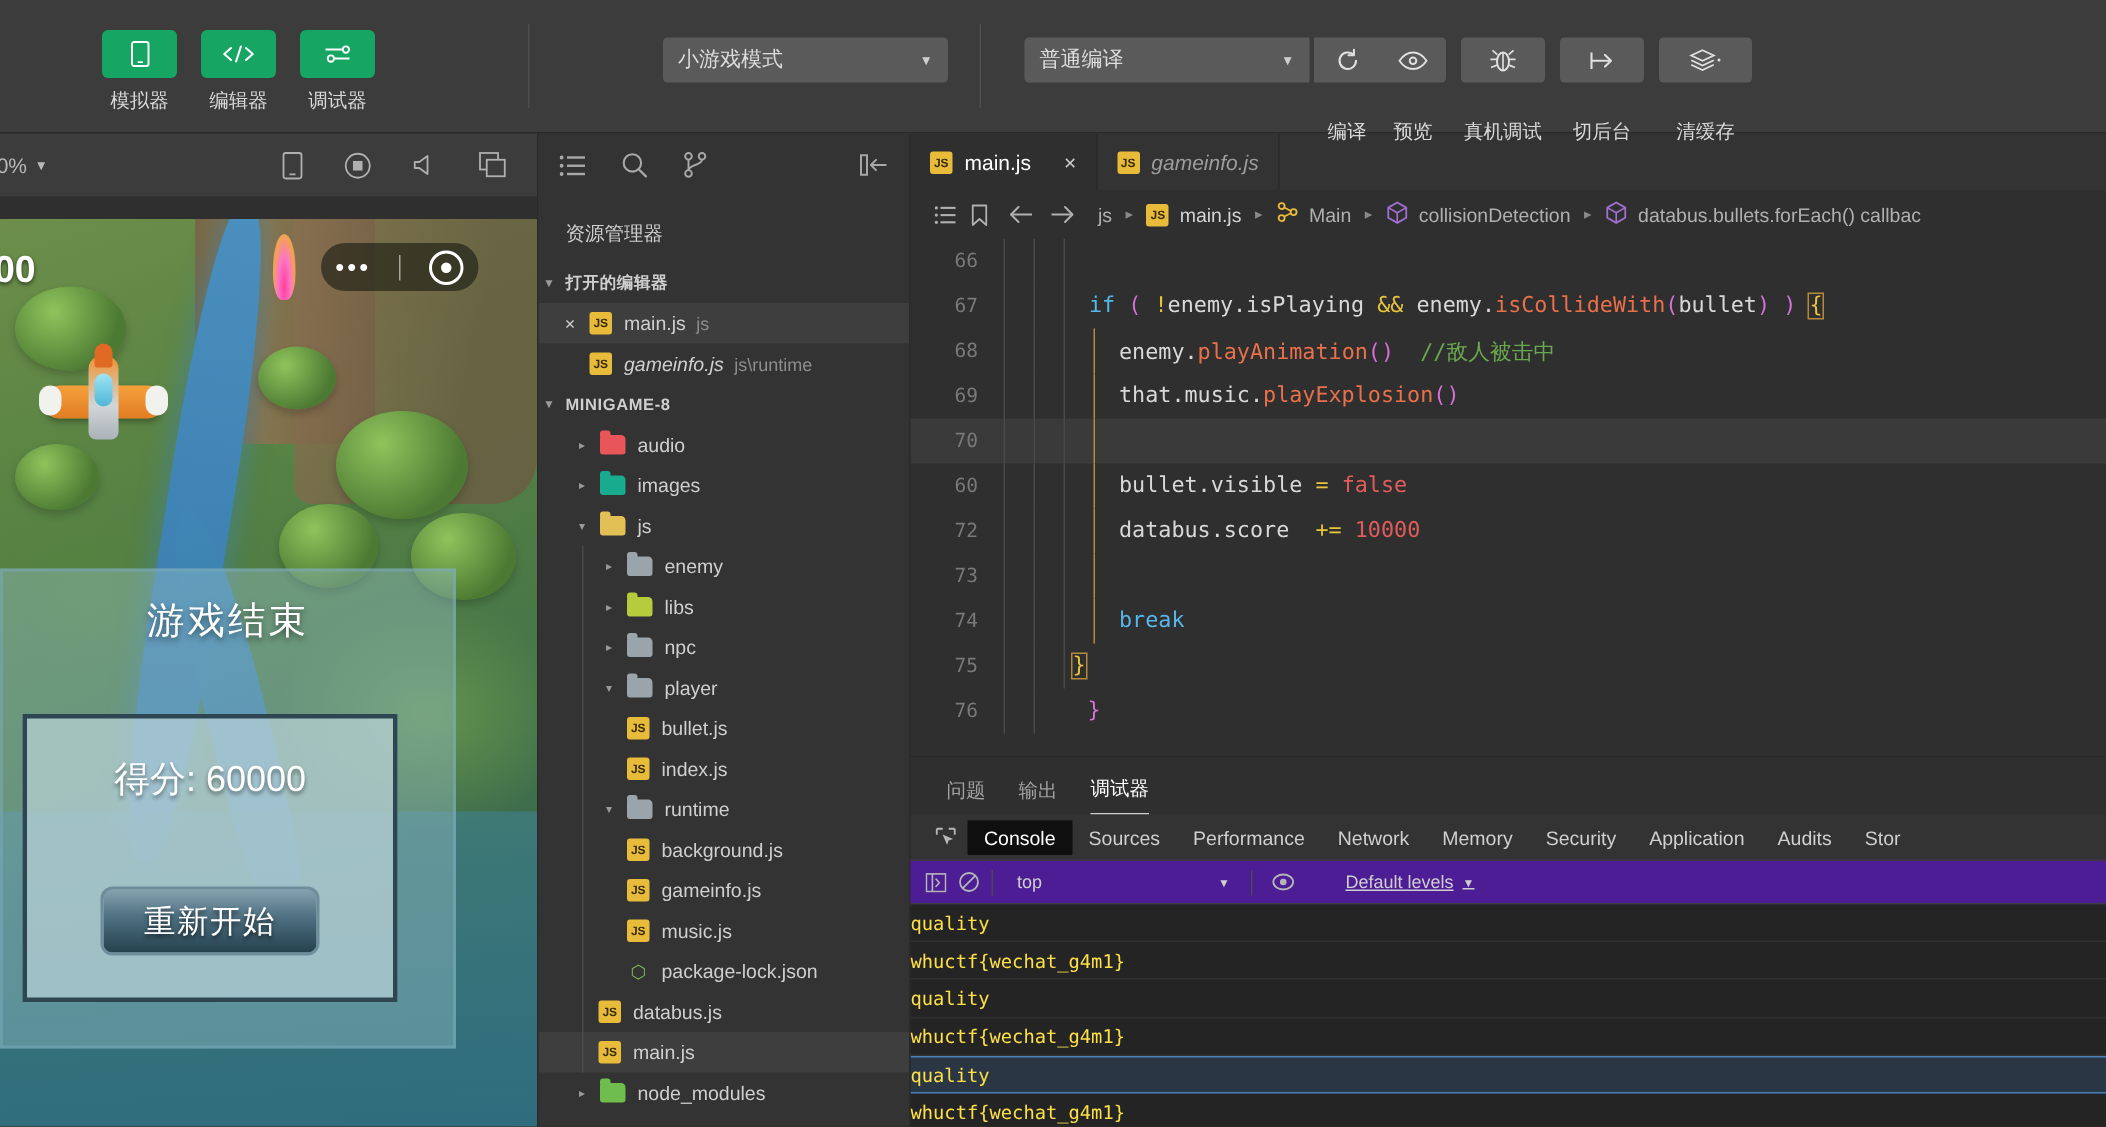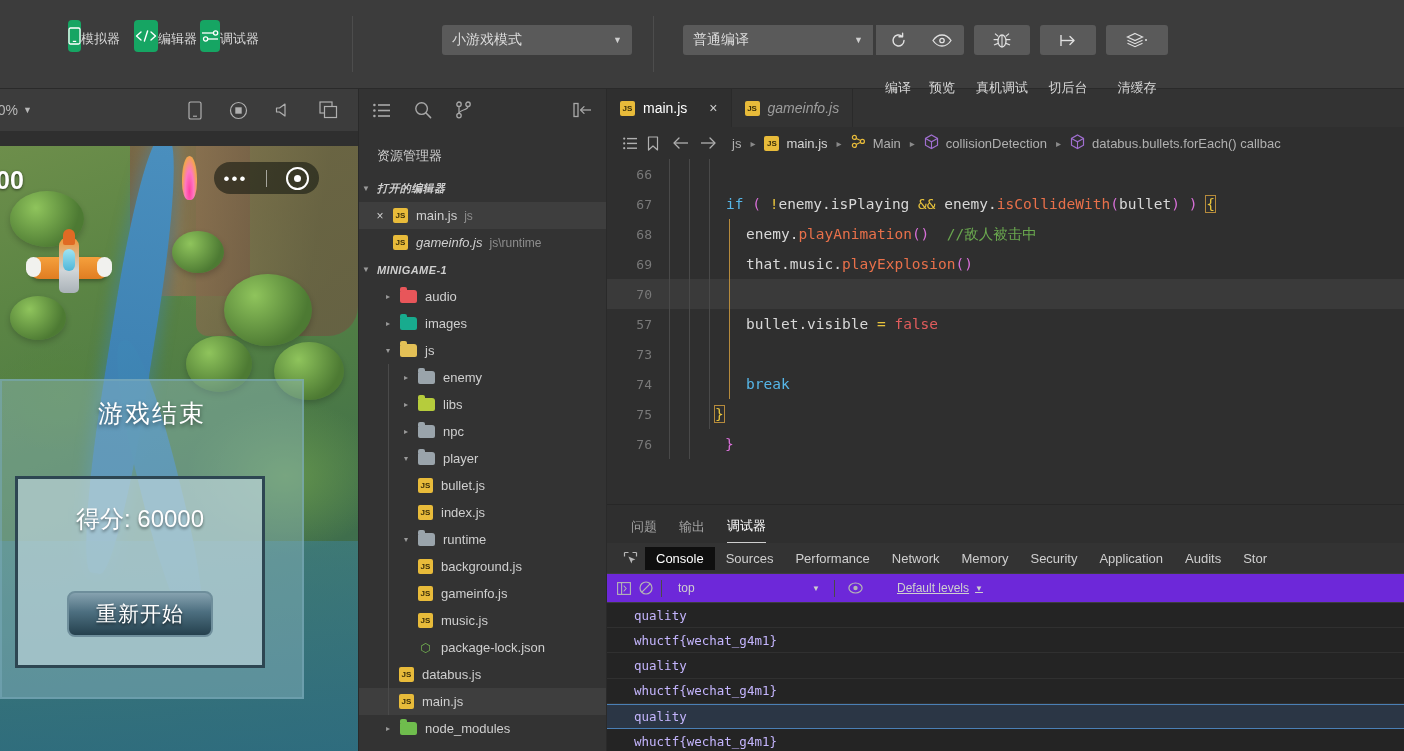--- a/index.html
+++ b/index.html
@@ -36,21 +36,21 @@
   .tb-left {
     position: absolute;
     left: 68px;
     top: 20px;
     display: flex;
     gap: 16px;
   }
   .tb-item {
     width: 50px;
     display: flex;
-    flex-direction: row;
+    flex-direction: column;
     align-items: center;
     cursor: pointer;
   }
   .tb-btn {
     width: 50px;
     height: 32px;
     background: #16a563;
     border-radius: 4px;
     display: flex;
     align-items: center;
@@ -430,21 +430,20 @@
     align-items: center;
     justify-content: center;
     color: #9a9a9a;
     font-size: 8px;
     flex: 0 0 14px;
   }
   .sect {
     font-size: 11px;
     font-weight: bold;
     letter-spacing: .4px;
-    font-style: italic;
   }
   .js-badge {
     width: 15px; height: 15px;
     background: #e8bb3a;
     color: #3a2e08;
     font-size: 8px;
     font-weight: bold;
     display: inline-flex;
     align-items: center;
     justify-content: center;
@@ -636,21 +635,21 @@
   }
   .dt-tabs .dtab.on {
     background: #0f0f0f;
     color: #ffffff;
   }
   .dt-filter {
     height: 28px;
     flex: 0 0 28px;
     display: flex;
     align-items: center;
-    background: #6d28d9;
+    background: #4c1d95;
     border-top: 1px solid #3d3d3d;
     border-bottom: 1px solid #3d3d3d;
     padding-left: 10px;
     gap: 8px;
     font-size: 12px;
     color: #c0c0c0;
   }
   .dt-filter .ic { cursor: pointer; display: flex; color: #b5b5b5; }
   .ctx-select {
     width: 148px;
@@ -690,22 +689,21 @@
     flex: 1 1 auto;
     overflow: hidden;
     background: #242424;
     font-family: "DejaVu Sans Mono", "Liberation Mono", monospace;
     font-size: 12.5px;
   }
   .cmsg {
     height: 25.2px;
     display: flex;
     align-items: center;
-    padding-left: 27px;
-    color: #c4b5fd;
+    color: #fde047;
     border-bottom: 1px solid #303030;
     box-sizing: border-box;
   }
   .cmsg.selrow {
     background: #2b3645;
     border-top: 1px solid #4a7fb5;
     border-bottom: 1px solid #4a7fb5;
   }
 </style>
 </head>
@@ -951,21 +949,21 @@
           <span class="sub">js</span>
         </div>
         <div class="row" style="padding-left:34px">
           <span class="js-badge">JS</span>
           <span class="name ital">gameinfo.js</span>
           <span class="sub">js\runtime</span>
         </div>
 
         <div class="row">
           <span class="arrow">▼</span>
-          <span class="name sect" style="margin-left:4px">MINIGAME-1</span>
+          <span class="name sect" style="margin-left:4px">MINIGAME-8</span>
         </div>
 
         <div class="row" style="padding-left:22px">
           <span class="arrow">▸</span>
           <span class="folder f-red" style="margin-left:5px"></span>
           <span class="name">audio</span>
         </div>
         <div class="row" style="padding-left:22px">
           <span class="arrow">▸</span>
           <span class="folder f-teal" style="margin-left:5px"></span>
@@ -1178,28 +1176,36 @@
 
         <div class="cline hl">
           <span class="gut">70</span>
           <span class="ind"></span><span class="indgap"></span>
           <span class="ind"></span><span class="indgap"></span>
           <span class="ind"></span><span class="indgap"></span>
           <span class="ind brace-guide"></span>
         </div>
 
         <div class="cline">
-          <span class="gut">57</span>
+          <span class="gut">60</span>
           <span class="ind"></span><span class="indgap"></span>
           <span class="ind"></span><span class="indgap"></span>
           <span class="ind"></span><span class="indgap"></span>
           <span class="ind brace-guide"></span>
           <span class="ctext"><span class="obj">bullet.visible</span><span class="white"> </span><span class="op">=</span><span class="white"> </span><span class="num">false</span></span>
         </div>
 
+        <div class="cline">
+          <span class="gut">72</span>
+          <span class="ind"></span><span class="indgap"></span>
+          <span class="ind"></span><span class="indgap"></span>
+          <span class="ind"></span><span class="indgap"></span>
+          <span class="ind brace-guide"></span>
+          <span class="ctext"><span class="obj">databus.score</span><span class="white">&nbsp;&nbsp;</span><span class="op">+=</span><span class="white"> </span><span class="num">10000</span></span>
+        </div>
 
         <div class="cline">
           <span class="gut">73</span>
           <span class="ind"></span><span class="indgap"></span>
           <span class="ind"></span><span class="indgap"></span>
           <span class="ind"></span><span class="indgap"></span>
           <span class="ind brace-guide"></span>
         </div>
 
         <div class="cline">

